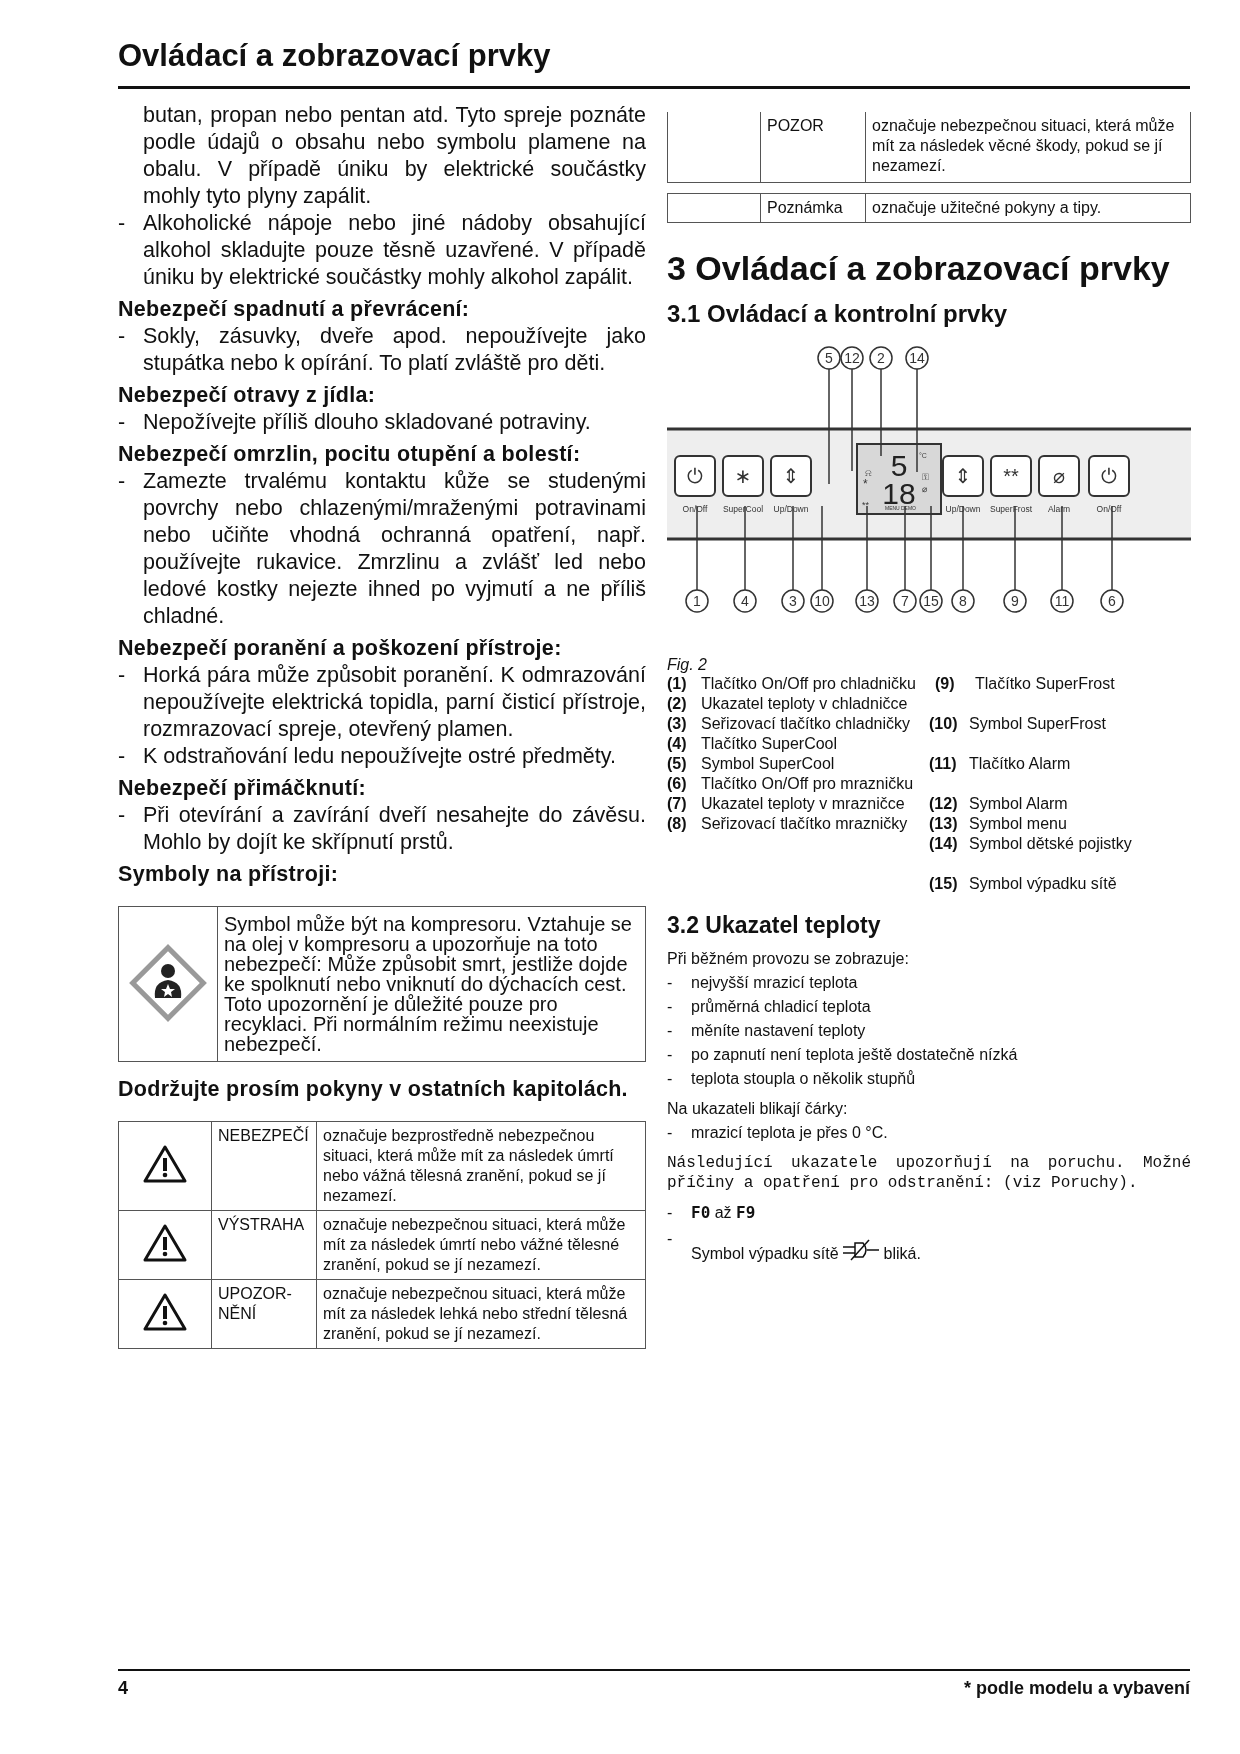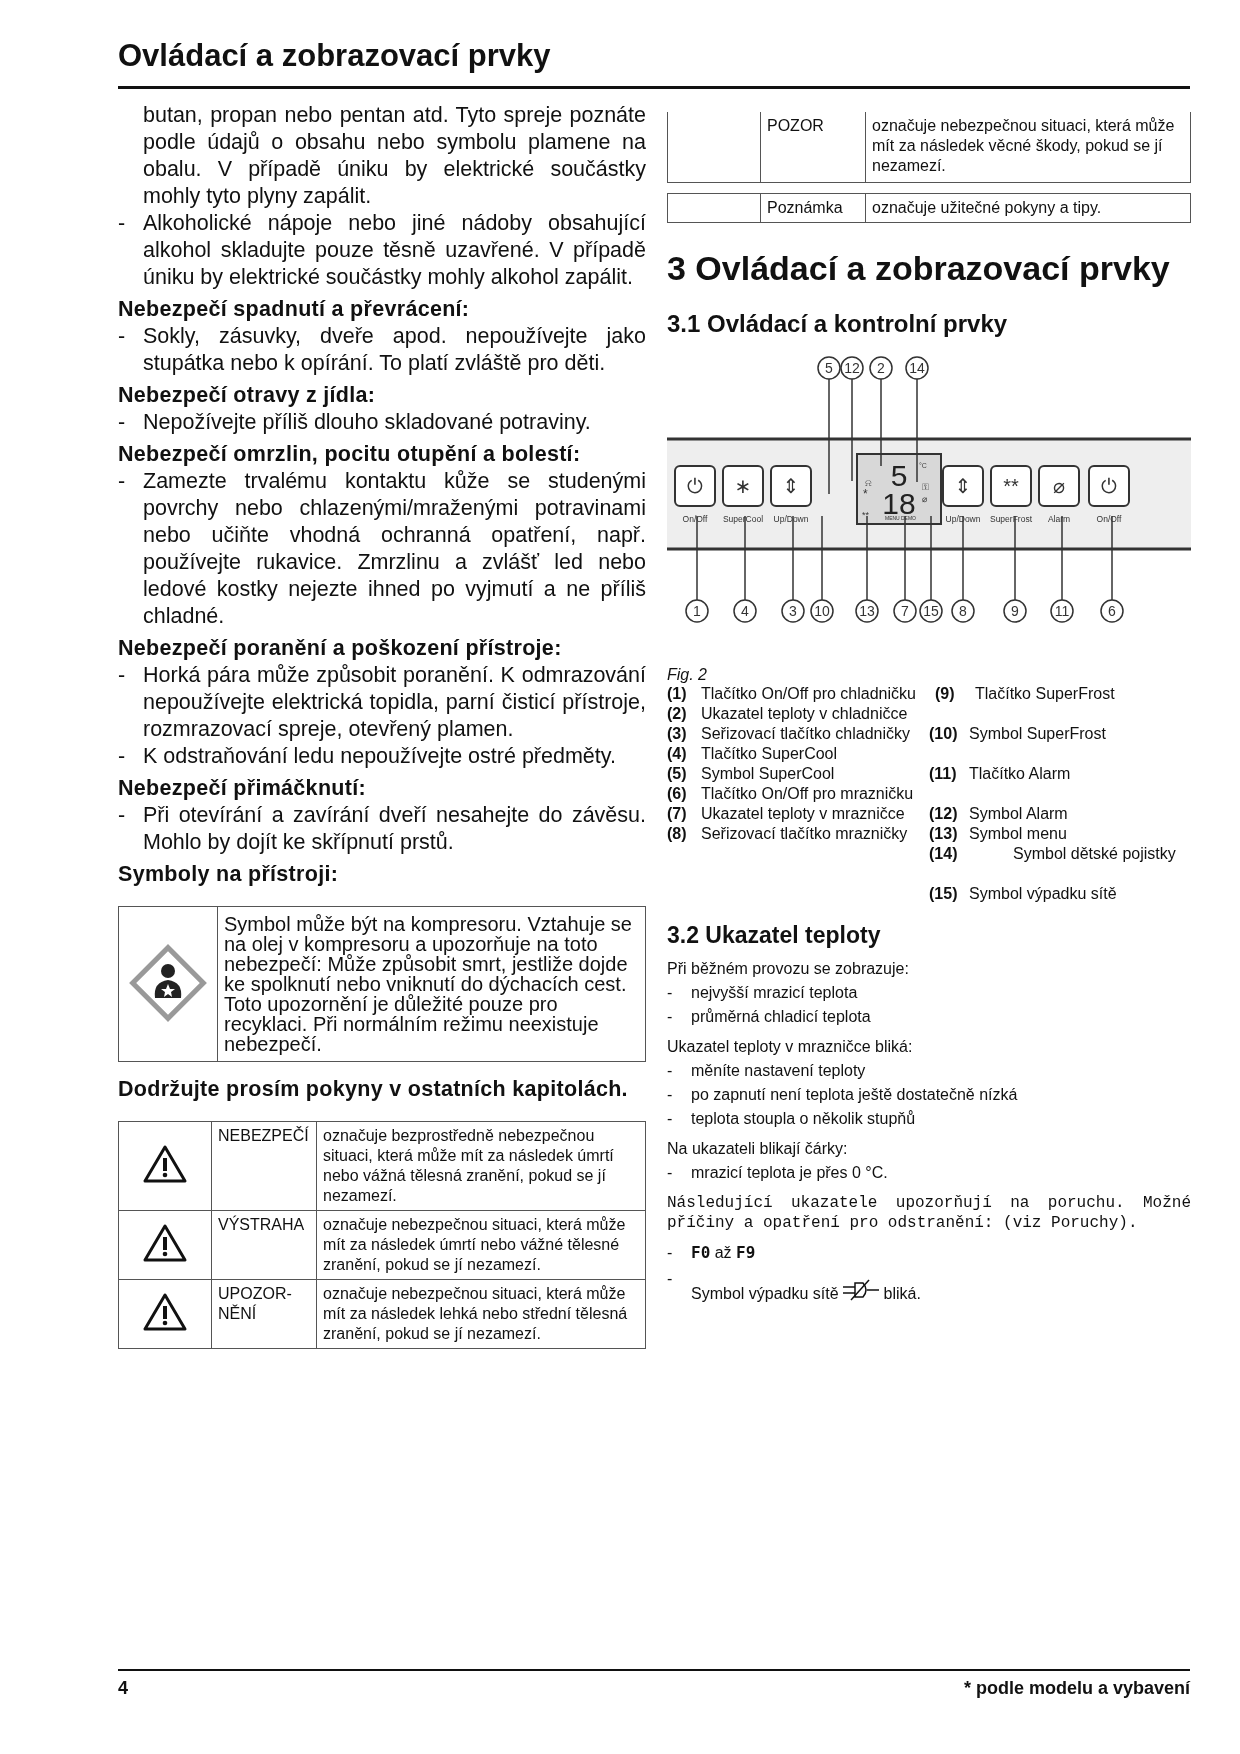--- a/index.html
+++ b/index.html
@@ -16,21 +16,21 @@
   .subhead { font-size: 21.5px; font-weight: bold; margin-top: 5px; line-height: 27px; letter-spacing: 0.3px; }
   .subhead.justify { text-align: justify; text-align-last: left; }
   table.sym { border-collapse: collapse; width: 528px; margin-top: 18px; }
   table.sym td { border: 1px solid #555; vertical-align: top; font-size: 20px; line-height: 20px; padding: 7px 6px; }
   table.warn { border-collapse: collapse; width: 528px; margin-top: 18px; }
   table.warn td { border: 1px solid #555; vertical-align: top; font-size: 16px; line-height: 20px; padding: 4px 6px; }
   table.rt { border-collapse: collapse; width: 524px; }
   table.rt td { border-left: 1px solid #555; border-bottom: 1px solid #555; vertical-align: top; font-size: 16px; line-height: 20px; padding: 4px 6px; margin-top: 7px; }
   table.rt td:last-child { border-right: 1px solid #555; }
   .h2 { font-size: 34px; font-weight: bold; margin-top: 26px; }
-  .h3 { font-size: 24px; font-weight: bold; margin-top: 22px; }
+  .h3 { font-size: 24px; font-weight: bold; margin-top: 12px; }
   .fig { position: relative; width: 524px; height: 320px; margin-top: 8px; }
   .fig-cap { font-size: 16px; font-style: italic; }
   .legend { display: grid; grid-template-columns: 262px 262px; font-size: 16px; line-height: 20px; }
   .legend .li { display: flex; }
   .legend .num { font-weight: bold; width: 34px; flex: none; }
   .small-para { font-size: 16px; line-height: 20px; margin-top: 10px; }
   .small-bullet { display: flex; font-size: 16px; line-height: 20px; margin-top: 4px; }
   .small-bullet .dash { width: 24px; flex: none; }
   .lcd { font-family: "DejaVu Sans Mono", monospace; font-weight: bold; }
   .footer-rule { position: absolute; left: 118px; top: 1669px; width: 1072px; height: 2px; background: #111; }
@@ -348,42 +348,41 @@
           <span>Tlačítko Alarm</span>
         </div>
       <div class="li">
           <span class="num" style="width:40px;">(12)</span>
           <span>Symbol Alarm</span>
         </div>
       <div class="li">
           <span class="num" style="width:40px;">(13)</span>
           <span>Symbol menu</span>
         </div>
-      <div class="li" style="margin-bottom:20px;gap:44px;">
+      <div class="li" style="margin-bottom:20px;">
           <span class="num" style="width:40px;">(14)</span>
           <span>Symbol dětské pojistky</span>
         </div>
       <div class="li">
           <span class="num" style="width:40px;">(15)</span>
           <span>Symbol výpadku sítě</span>
         </div>
     </div>
   </div>
 
   <div class="h3" style="font-size:23px;margin-top:18px;">3.2 Ukazatel teploty</div>
   <div class="small-para">Při běžném provozu se zobrazuje:</div>
   <div class="small-bullet">
       <span class="dash">-</span>
       <span>nejvyšší mrazicí teplota</span>
     </div>
   <div class="small-bullet">
       <span class="dash">-</span>
       <span>průměrná chladicí teplota</span>
     </div>
-  <div class="small-para">Ukazatel teploty v mrazničce bliká:</div>
   <div class="small-bullet">
       <span class="dash">-</span>
       <span>měníte nastavení teploty</span>
     </div>
   <div class="small-bullet">
       <span class="dash">-</span>
       <span>po zapnutí není teplota ještě dostatečně nízká</span>
     </div>
   <div class="small-bullet">
       <span class="dash">-</span>

